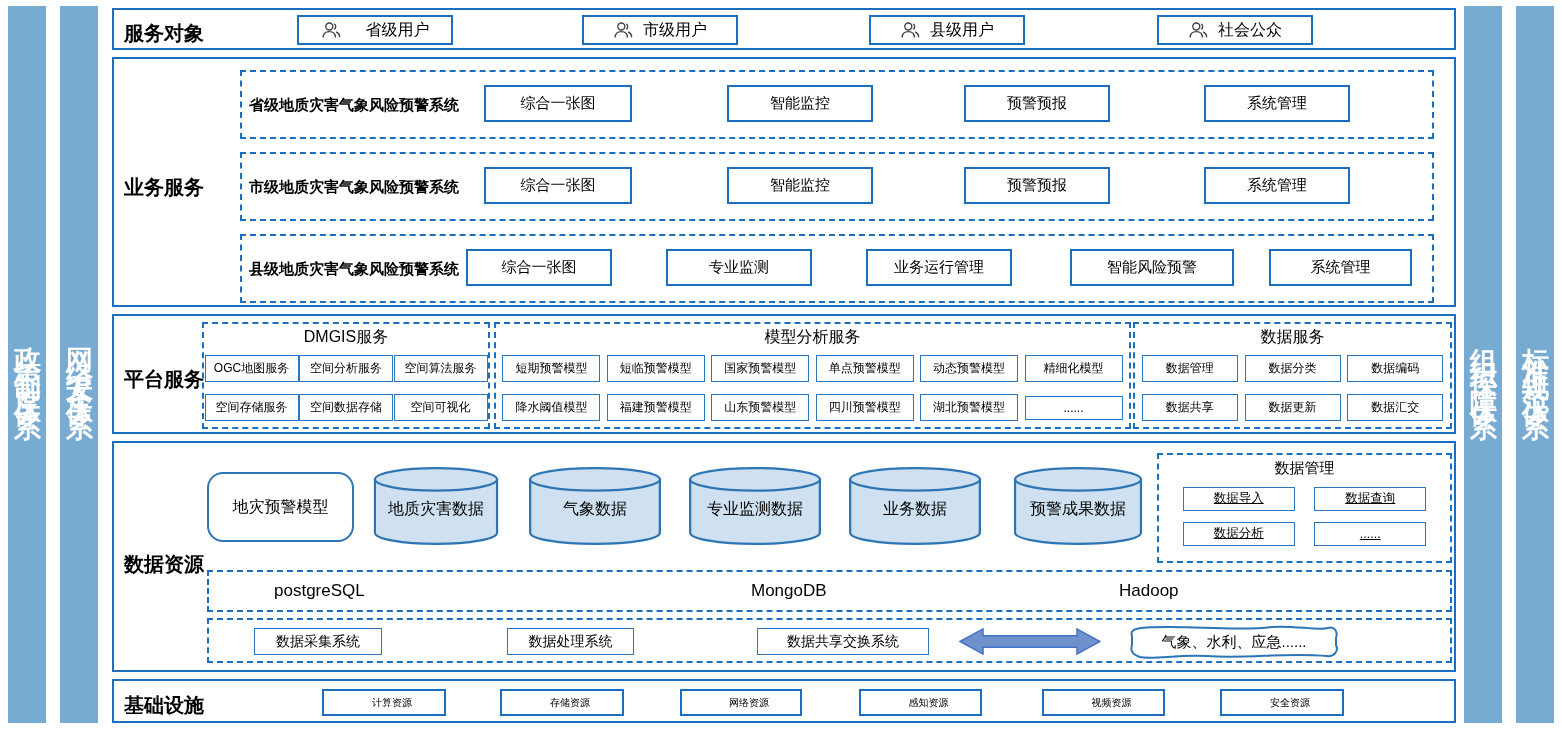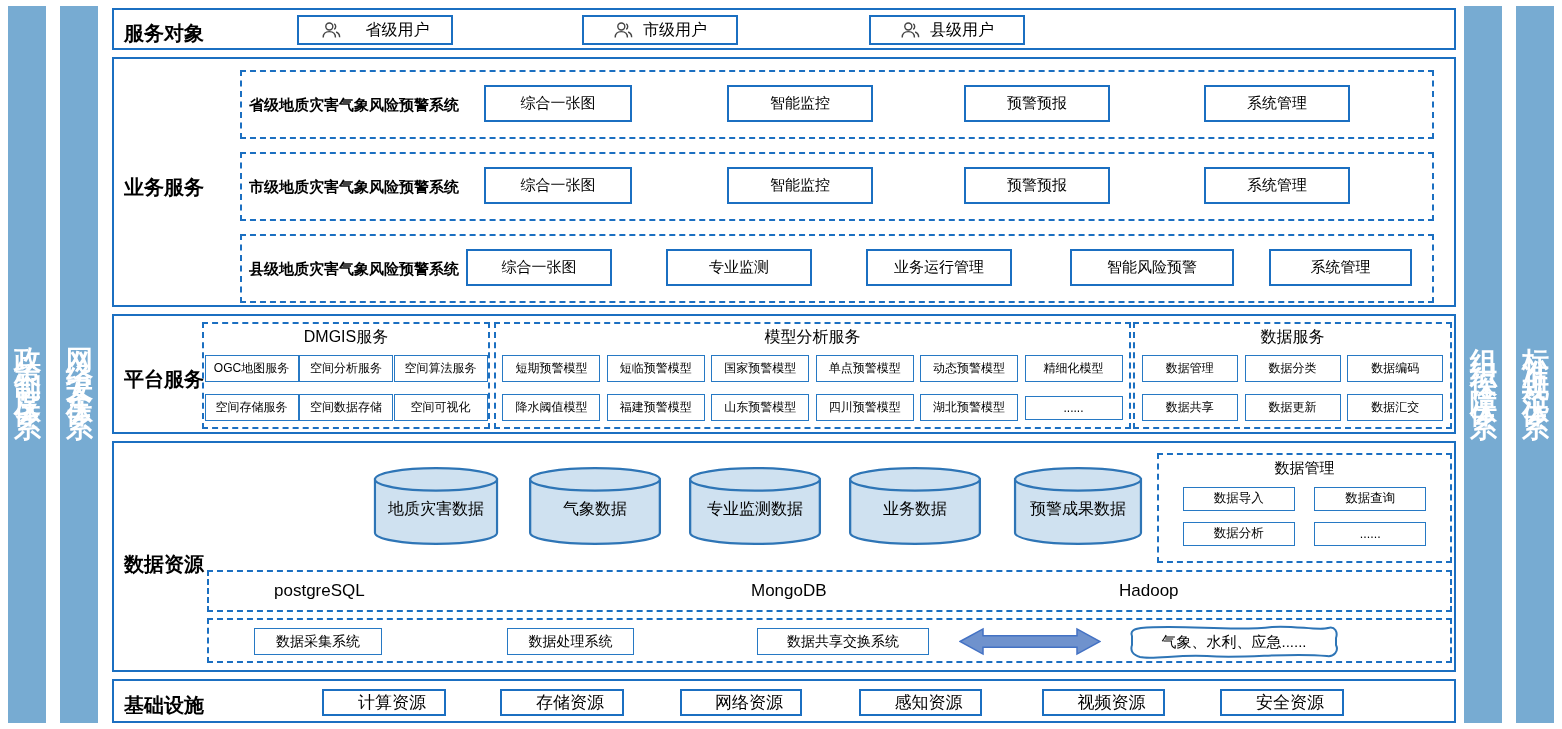--- a/index.html
+++ b/index.html
@@ -38,33 +38,33 @@
   .model-box{position:absolute;border:2px solid #2e75b6;border-radius:16px;background:#fff;
         display:flex;align-items:center;justify-content:center;font-size:16px;box-sizing:border-box;}
   .cylinder{position:absolute;height:82px;}
   .cylinder svg{position:absolute;left:0;top:0;width:100%;height:100%;}
   .cyl-label{position:absolute;left:0;right:0;top:50%;transform:translateY(-35%);
         text-align:center;font-size:16px;}
   .dm-box{display:flex;flex-direction:column;}
   .dm-title{text-align:center;font-size:15px;padding-top:4px;height:26px;box-sizing:border-box;}
   .dm-grid{flex:1;display:grid;grid-template-columns:1fr 1fr;justify-items:center;align-items:center;padding:0 14px 10px;}
   .dm-item{width:112px;height:24px;border:1.5px solid #2779c4;box-sizing:border-box;background:#fff;
-        display:flex;align-items:center;justify-content:center;font-size:12.5px;}
+        display:flex;align-items:center;justify-content:center;font-size:12.5px;text-decoration:underline;}
   .db-bar{position:absolute;}
   .db-name{position:absolute;top:50%;transform:translateY(-50%);font-size:17px;white-space:nowrap;}
   .ex-box{position:absolute;top:8px;height:27px;border:1.5px solid #2779c4;box-sizing:border-box;background:#fff;
         display:flex;align-items:center;justify-content:center;font-size:14px;}
   .wavy{position:absolute;}
   .wavy svg{position:absolute;left:0;top:0;width:100%;height:100%;}
   .wavy span{position:absolute;left:0;right:0;top:50%;transform:translateY(-50%);text-align:center;font-size:15px;}
   .arrow{position:absolute;}
 
   
   .infra-box{position:absolute;top:8px;height:27px;border:2px solid #1b6fc1;box-sizing:border-box;background:#fff;
-        display:flex;align-items:center;justify-content:center;font-size:17px;padding-left:16px;}
+        display:flex;align-items:center;justify-content:center;font-size:10px;padding-left:16px;}
 </style>
 </head>
 <body>
 
 <div class="stage">
 
   <div class="vbar" style="left:8px;">
     <span>政策制度体系</span>
   </div>
   <div class="vbar" style="left:60px;">
@@ -100,20 +100,29 @@
     </div>
     <div class="user-btn" style="left:755px;width:156px;">
       <svg viewBox="0 0 24 24" width="21" height="21">
         <circle cx="9.5" cy="7.5" r="4" fill="none" stroke="#444" stroke-width="1.6"></circle>
         <path d="M2.5,20 C2.5,15.5 5.6,13.3 9.5,13.3 C13.4,13.3 16.5,15.5 16.5,20" fill="none" stroke="#444" stroke-width="1.6"></path>
         <path d="M15.2,4.3 A4,4 0 0 1 15.2,10.7" fill="none" stroke="#444" stroke-width="1.6"></path>
         <path d="M17.3,13.7 C20,14.7 21.3,16.8 21.3,19.6" fill="none" stroke="#444" stroke-width="1.6"></path>
       </svg>
       <span>县级用户</span>
     </div>
+    <div class="user-btn" style="left:1043px;width:156px;">
+      <svg viewBox="0 0 24 24" width="21" height="21">
+        <circle cx="9.5" cy="7.5" r="4" fill="none" stroke="#444" stroke-width="1.6"></circle>
+        <path d="M2.5,20 C2.5,15.5 5.6,13.3 9.5,13.3 C13.4,13.3 16.5,15.5 16.5,20" fill="none" stroke="#444" stroke-width="1.6"></path>
+        <path d="M15.2,4.3 A4,4 0 0 1 15.2,10.7" fill="none" stroke="#444" stroke-width="1.6"></path>
+        <path d="M17.3,13.7 C20,14.7 21.3,16.8 21.3,19.6" fill="none" stroke="#444" stroke-width="1.6"></path>
+      </svg>
+      <span>社会公众</span>
+    </div>
   </div>
 
   <div class="row" style="top:57px;height:250px;">
     <div class="row-label" style="top:115px;">业务服务</div>
 
     <div class="sys dashed" style="top:11px;">
       <div class="sys-name">省级地质灾害气象风险预警系统</div>
       <div class="mod-box" style="left:242px;width:148px;">
           <span>综合一张图</span>
         </div>
@@ -212,20 +221,23 @@
         <div class="pbox" style="width:88px;"><span>数据共享</span></div>
         <div class="pbox" style="width:88px;"><span>数据更新</span></div>
         <div class="pbox" style="width:88px;"><span>数据汇交</span></div>
       </div>
     </div>
   </div>
 
   <div class="row" style="top:441px;height:231px;">
     <div class="row-label" style="top:108px;">数据资源</div>
 
+    <div class="model-box" style="left:93px;top:29px;width:147px;height:70px;">
+      <span>地灾预警模型</span>
+    </div>
 
     <div class="cylinder" style="left:258px;top:22px;width:128px;">
       <svg viewBox="0 0 130 80" preserveAspectRatio="none">
         <path d="M3,14 L3,66 A62,11 0 0 0 127,66 L127,14 Z" fill="#cfe1f0" stroke="#2e75b6" stroke-width="2.2"></path>
         <ellipse cx="65" cy="14" rx="62" ry="11" fill="#cfe1f0" stroke="#2e75b6" stroke-width="2.2"></ellipse>
       </svg>
       <span class="cyl-label">地质灾害数据</span>
     </div>
     <div class="cylinder" style="left:413px;top:22px;width:136px;">
       <svg viewBox="0 0 130 80" preserveAspectRatio="none">

